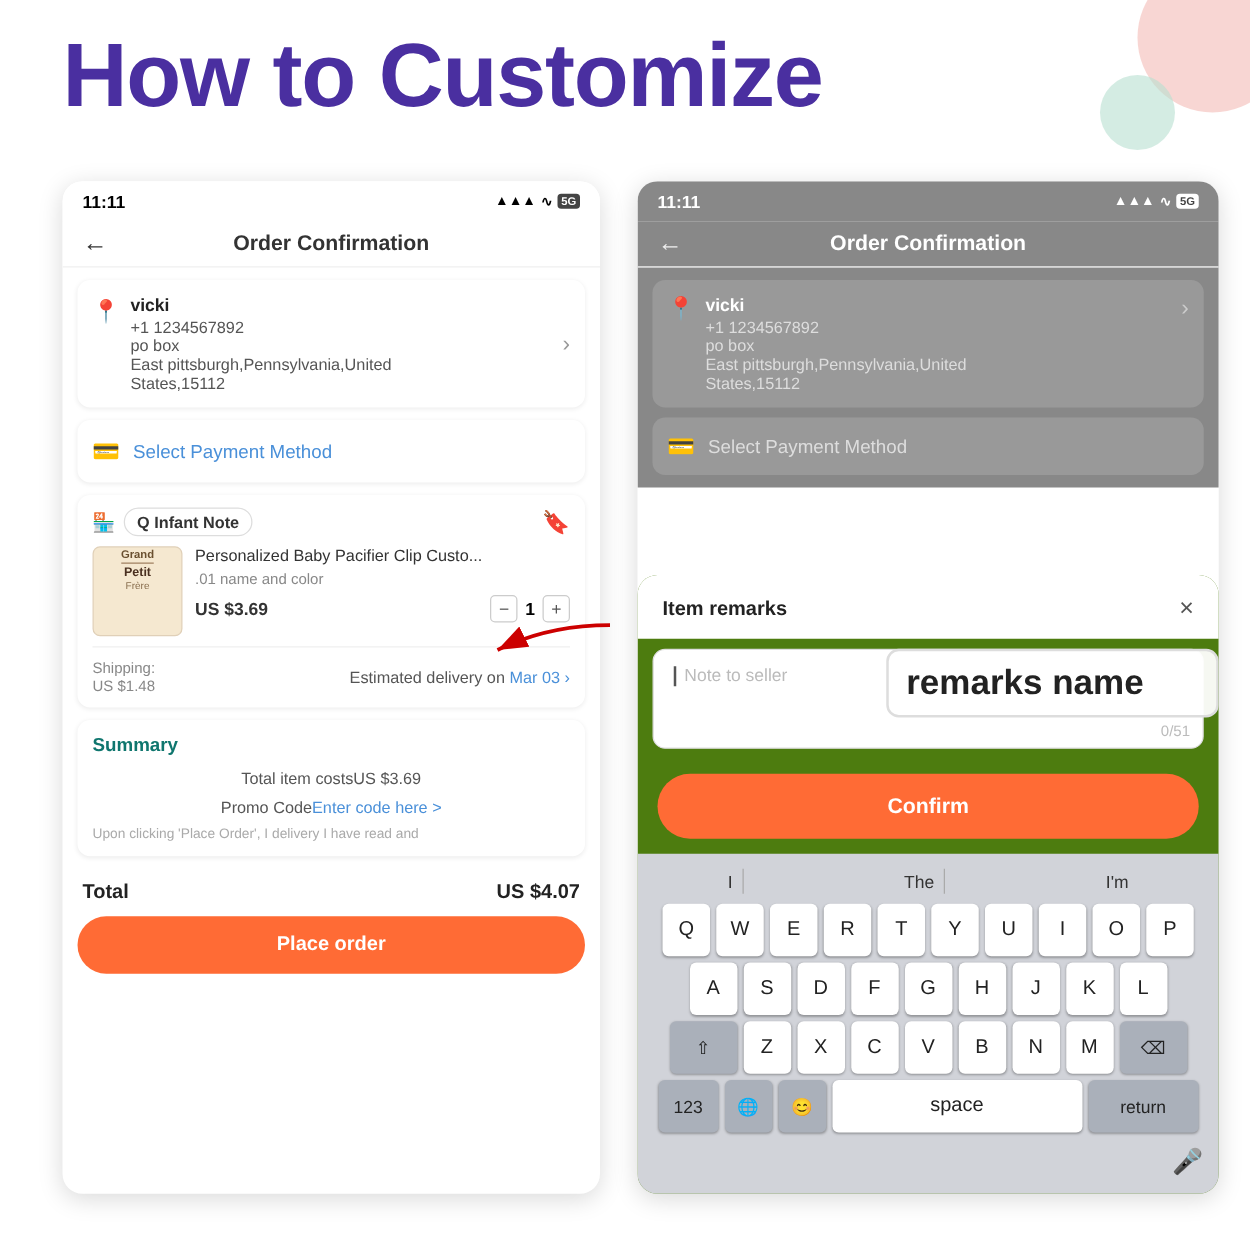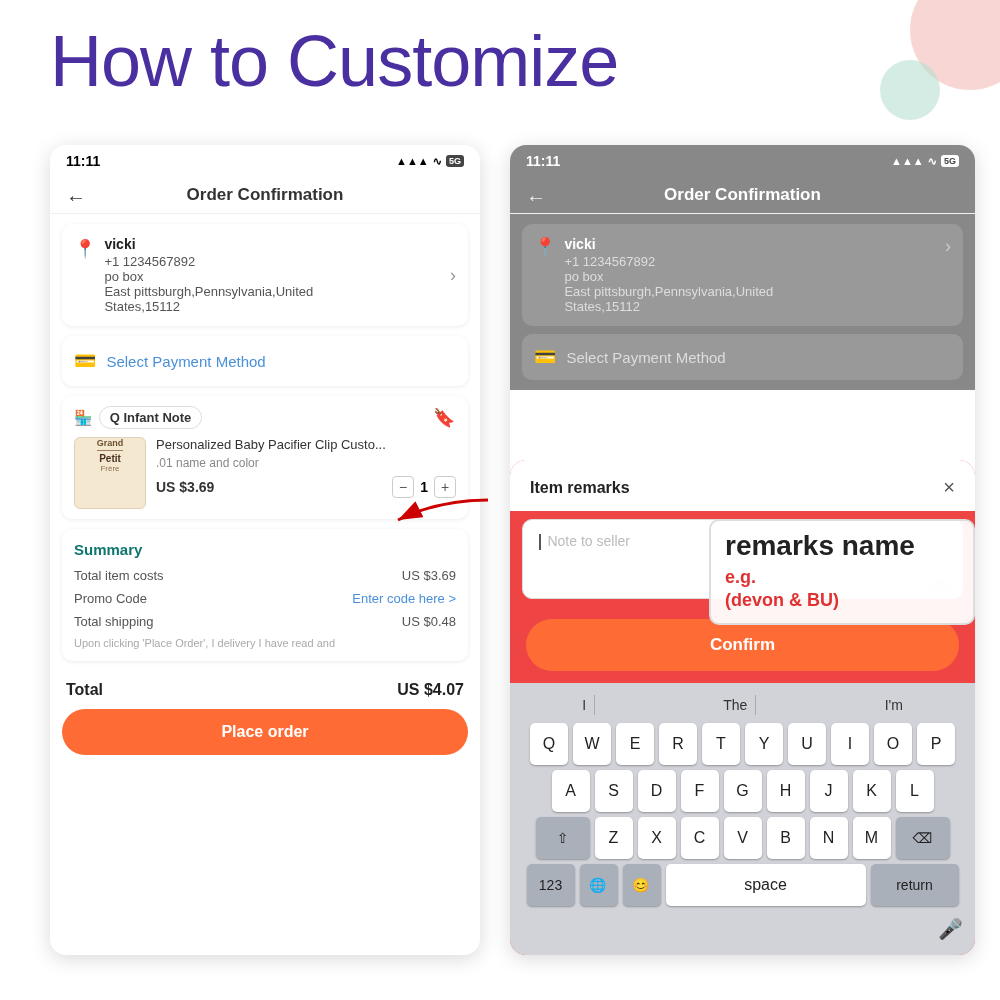--- a/index.html
+++ b/index.html
@@ -33,21 +33,21 @@
       border-radius: 50%;
       opacity: 0.6;
     }
 
     
     .main-title {
       position: absolute;
       top: 20px;
       left: 50px;
       font-size: 72px;
-      font-weight: 400;
+      font-weight: 700;
       color: #4a2fa0;
       font-family: 'Arial Rounded MT Bold', 'Arial Black', sans-serif;
       letter-spacing: -1px;
     }
 
     
     .phone-left {
       position: absolute;
       top: 145px;
       left: 50px;
@@ -248,21 +248,21 @@
     .summary-section {
       margin: 0 12px 10px;
       background: #fff;
       border-radius: 10px;
       padding: 12px;
       box-shadow: 0 1px 4px rgba(0,0,0,0.08);
     }
     .summary-title { font-size: 15px; font-weight: 700; color: #0f766e; margin-bottom: 10px; }
     .summary-row {
       display: flex;
-      justify-content: space-between;
+      justify-content: center;
       margin-bottom: 8px;
       font-size: 13px;
       color: #555;
     }
     .promo-value { color: #4a90d9; }
     .disclaimer {
       font-size: 11px;
       color: #aaa;
       margin-top: 8px;
     }
@@ -310,21 +310,21 @@
       border-radius: 10px;
       padding: 12px;
     }
 
     
     .remarks-popup {
       position: absolute;
       bottom: 0;
       left: 0;
       right: 0;
-      background: #ef4444;
+      background: #4d7c0f;
       border-radius: 16px 16px 0 0;
       z-index: 10;
     }
     .remarks-header {
       display: flex;
       justify-content: space-between;
       align-items: center;
       padding: 16px 20px 12px;
       background: #fff;
       border-radius: 16px 16px 0 0;
@@ -571,36 +571,44 @@
           <span class="product-price">US $3.69</span>
           <div class="qty-control">
             <div class="qty-btn">−</div>
             <span class="qty-num">1</span>
             <div class="qty-btn">+</div>
           </div>
         </div>
       </div>
     </div>
 
+    <div class="shipping-row">
+      <div>
+        <div class="shipping-label">
+          <span>Shipping:</span><br>
+          <span style="font-size:12px;color:#888;">US $1.48</span>
+        </div>
+      </div>
+      <div class="shipping-delivery">
+        <span>Estimated delivery on</span>
+        <span class="delivery-date"> <span>Mar 03</span> ›</span>
+      </div>
+    </div>
   </div>
 
   
   <div class="summary-section">
     <div class="summary-title">Summary</div>
     <div class="summary-row">
       <span>Total item costs</span>
       <span>US $3.69</span>
     </div>
     <div class="summary-row">
       <span>Promo Code</span>
       <span class="promo-value">Enter code here &gt;</span>
-    </div>
-    <div class="summary-row">
-      <span>Total shipping</span>
-      <span>US $0.48</span>
     </div>
     <div class="disclaimer">Upon clicking 'Place Order', I delivery I have read and</div>
   </div>
 
   
   <div class="total-row">
     <span>Total</span>
     <span>US $4.07</span>
   </div>
 
@@ -666,24 +674,20 @@
     
     <div style="position:relative;margin:8px 0;">
       <div class="remarks-body">
         <span class="cursor-line"></span>
         <span class="note-placeholder">Note to seller</span>
         <span class="char-count">0/51</span>
       </div>
 
       <div class="remarks-name-overlay">
         <div class="remarks-name-text">remarks name</div>
-        <div class="remarks-example">
-          <span>e.g.</span><br>
-          <span>(devon &amp; BU)</span>
-        </div>
       </div>
     </div>
 
     
     <button class="confirm-btn">Confirm</button>
 
     
     <div class="keyboard">
 
       <div class="keyboard-suggestions">

